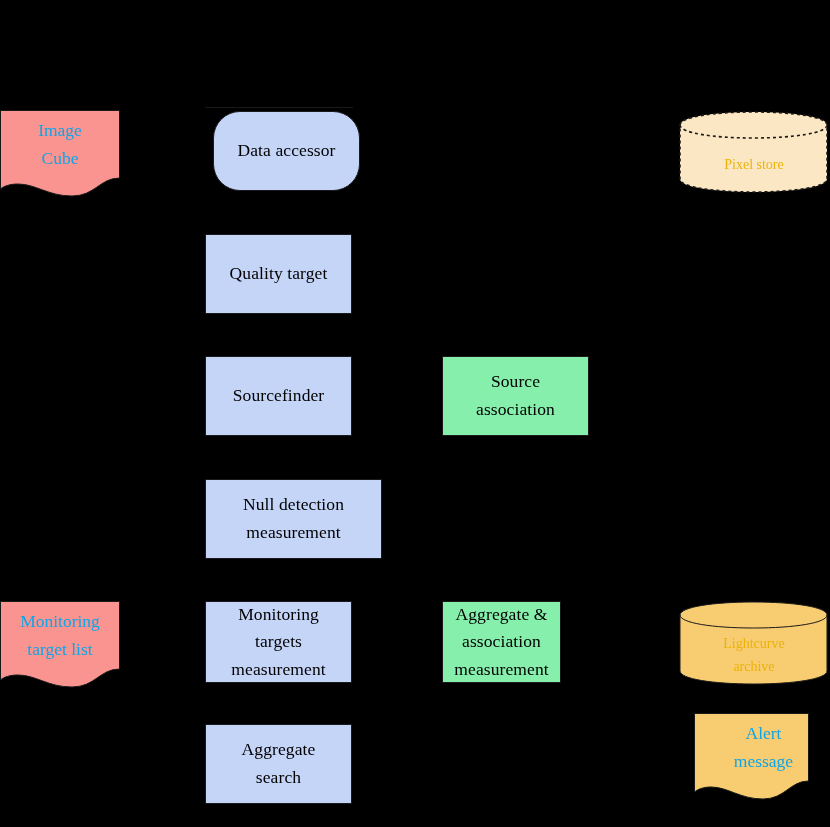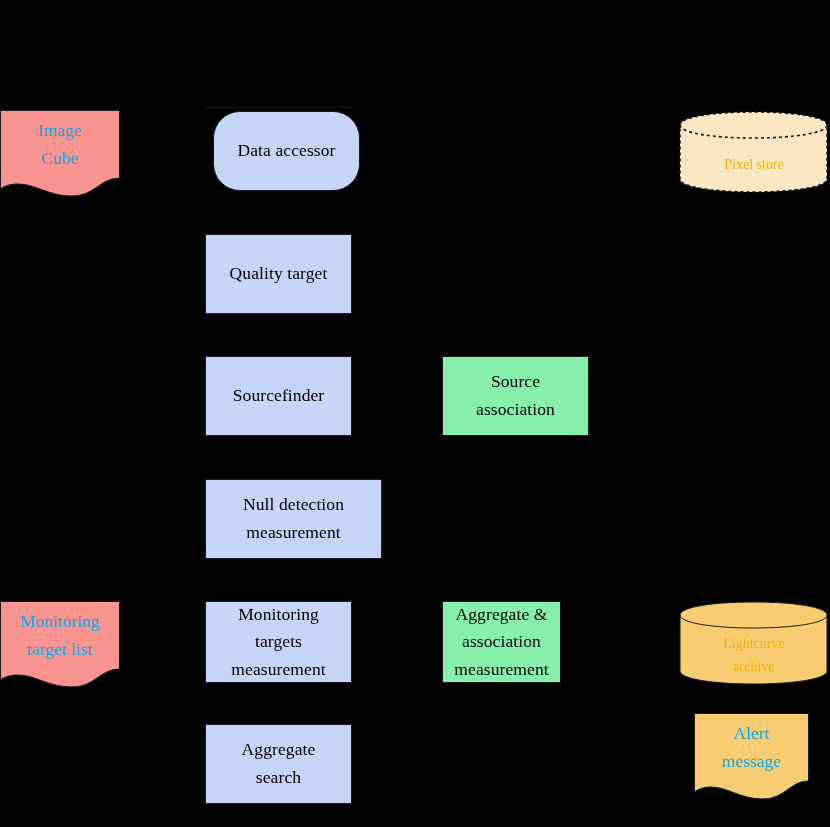--- a/index.html
+++ b/index.html
@@ -183,19 +183,19 @@
       <span>Lightcurve</span><br>
       <span>archive</span>
     </span>
   </div>
 </div>
 
 <div class="docshape" style="left:694px; top:713px; width:115px; height:85px;">
   <svg width="117" height="88" viewBox="0 0 117 88">
     <path d="M0.5,0.5 L114.5,0.5 L114.5,68 C96,68 91,86 69,86 C46,86 34,74 17,74 C10,74 4,76 0.5,79 Z" fill="#f8cc70" stroke="#1a1a1a" stroke-width="1"></path>
   </svg>
-  <div class="doclabel" style="height:70px; width:115px;">
+  <div class="doclabel" style="height:70px; width:115px;margin-left:12px;">
     <span style="display:block;">
       <span>Alert</span><br>
       <span>message</span>
     </span>
   </div>
 </div>
 
 </body></html>

